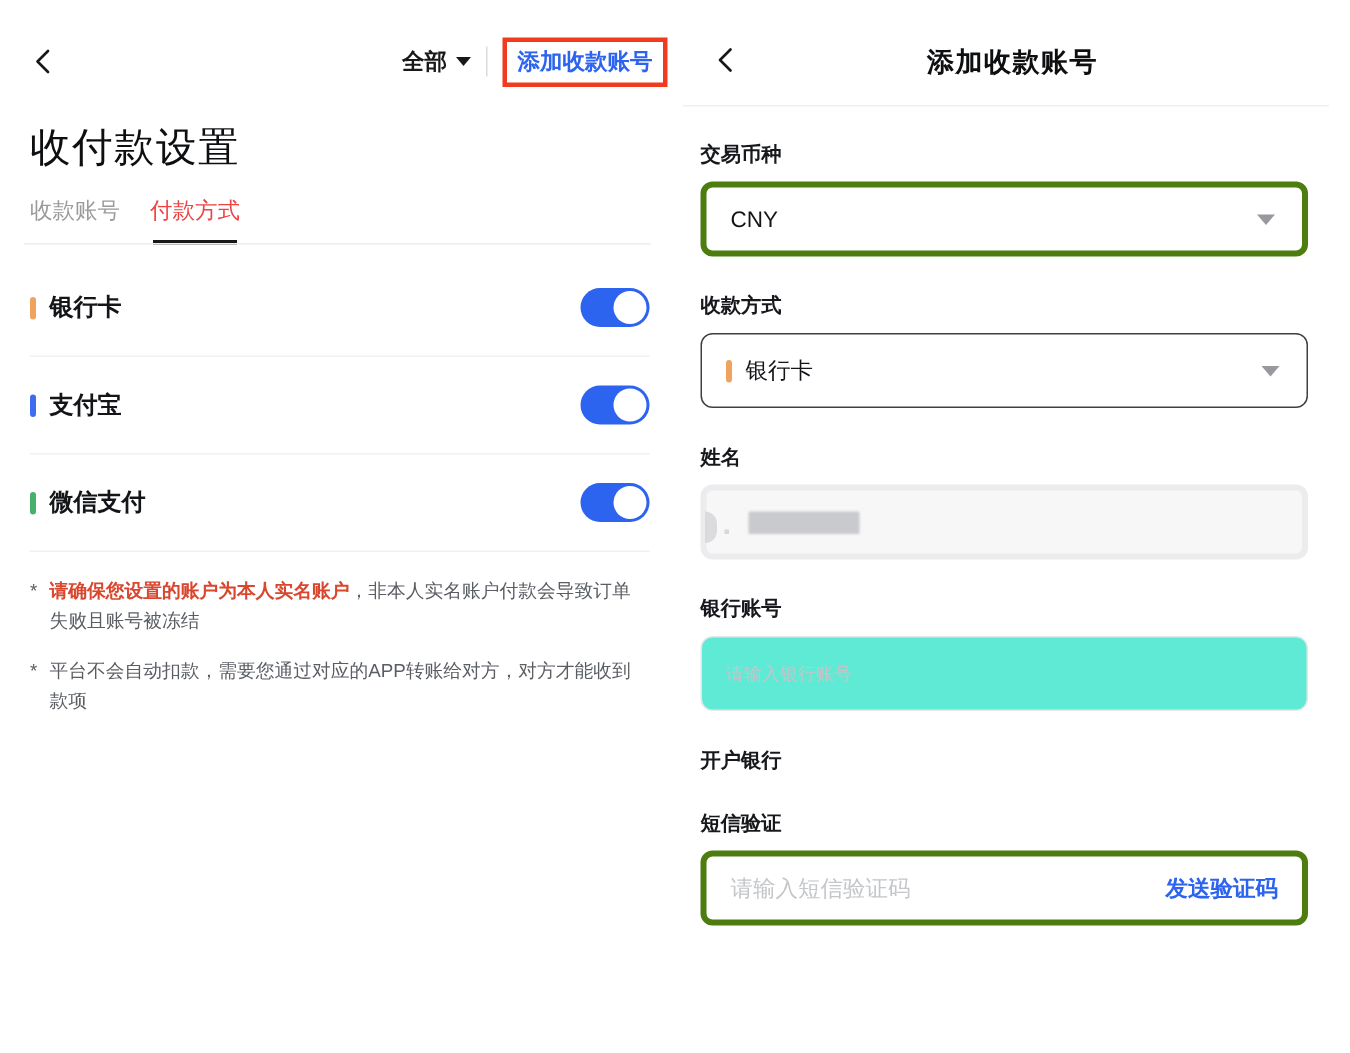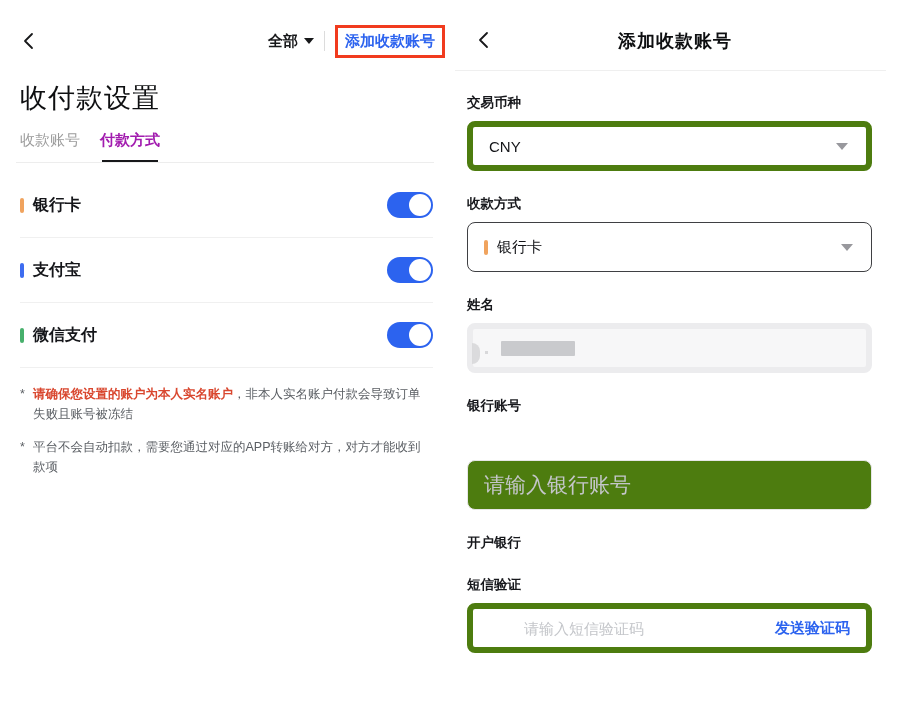--- a/index.html
+++ b/index.html
@@ -20,21 +20,21 @@
     border-right:5px solid transparent; border-top:6px solid #17181a; }
   .vsep { width:1px; height:20px; background:#dcdcdc; margin:0 10px; }
   .add-btn { border:3px solid #f13b1e; padding:4px 7px; font-size:15px; font-weight:600;
     color:#2c63ef; cursor:pointer; white-space:nowrap; background:#fff; }
 
   .page-title { position:absolute; top:80px; left:20px; font-size:27px; font-weight:400;
     color:#0e0f11; letter-spacing:1px; }
 
   .tabs { position:absolute; top:131px; left:20px; display:flex; gap:20px; }
   .tab { font-size:15px; color:#9b9b9b; cursor:pointer; padding-bottom:10px; position:relative; }
-  .tab.active { color:#a21caf; font-weight:700; }
+  .tab.active { color:#ef4444; font-weight:400; }
   .tab.active::after { content:""; position:absolute; left:2px; right:2px; bottom:-3px;
     height:3px; background:#17181a; }
 
   .tabs-divider { position:absolute; top:162px; left:16px; width:418px; height:1px; background:#ededed; }
 
   .method-list { position:absolute; top:163px; left:20px; width:413px; padding-top:10px; }
   .method-row { height:65px; display:flex; align-items:center; border-bottom:1px solid #f0f0f0; }
   .m-marker { width:4px; height:15px; border-radius:2px; flex:0 0 auto; }
   .m-label { margin-left:9px; font-size:16px; font-weight:600; color:#141519; }
   .method-row .spring { flex:1; }
@@ -53,44 +53,44 @@
   .r-header { position:absolute; top:26px; left:0; width:450px; height:30px; }
   .r-header .chev { position:absolute; left:25px; top:5px; }
   .r-title { position:absolute; left:0; right:0; top:3px; text-align:center; font-size:18px;
     font-weight:800; color:#0e0f11; letter-spacing:1px; }
   .r-divider { position:absolute; top:70px; left:5px; width:431px; height:1px; background:#efefef; }
 
   .form { position:absolute; top:70px; left:17px; width:405px; }
   .group { margin-top:24px; }
   .group.first { }
   .f-label { font-size:13.5px; font-weight:700; color:#17181c; margin-bottom:9px; }
-  .field { height:50px; border:6px solid #4d7c0f; border-radius:8px; display:flex;
+  .field { height:50px; border:4px solid #4d7c0f; border-radius:8px; display:flex;
     align-items:center; padding:0 16px; background:#fff; position:relative; }
   .field.select { cursor:pointer; }
   .field.focused { border:1.5px solid #3f4043; }
   .f-value { font-size:15px; color:#141519; }
   .sel-caret { position:absolute; right:18px; top:50%; margin-top:-3px; width:0; height:0;
     border-left:6px solid transparent; border-right:6px solid transparent;
     border-top:7px solid #98989d; }
   .field .m-marker { margin-right:9px; }
 
   .field.disabled { background:#f7f7f8; border-color:#ececee; }
   .redact-paren { position:absolute; left:-1px; top:14px; width:8px; height:21px;
     background:#d7d7d9; border-radius:0 10px 10px 0; opacity:.85; filter:blur(.4px); }
   .redact-block { width:74px; height:15px; background:#c9cacd; margin-left:12px;
     filter:blur(.6px); border-radius:1px; }
   .redact-dot { width:3px; height:3px; background:#d8d8da; position:absolute; left:12px; bottom:13px; }
 
   input.f-input { width:100%; height:50px; border:1px solid #e6e6e6; border-radius:8px;
-    padding:0 16px; font-size:21px; color:#141519; outline:none; background:#4d7c0f;
-    font-family:"Liberation Sans","DejaVu Sans",sans-serif;margin-top:36px; }
+    padding:0 16px; font-size:12px; color:#141519; outline:none; background:#5eead4;
+    font-family:"Liberation Sans","DejaVu Sans",sans-serif; }
   input.f-input::placeholder, input.bare::placeholder { color:#c4c6ca; opacity:1; }
   .field input.bare { flex:1; border:none; outline:none; height:46px; font-size:15px;
     color:#141519; background:transparent; padding:0;
-    font-family:"Liberation Sans","DejaVu Sans",sans-serif;margin-left:35px; }
+    font-family:"Liberation Sans","DejaVu Sans",sans-serif; }
   .send-code { font-size:15px; font-weight:700; color:#2c63ef; cursor:pointer;
     flex:0 0 auto; white-space:nowrap; }
 </style>
 </head>
 <body>
 
 <div class="stage">
 
   <div class="panel-left">
 

